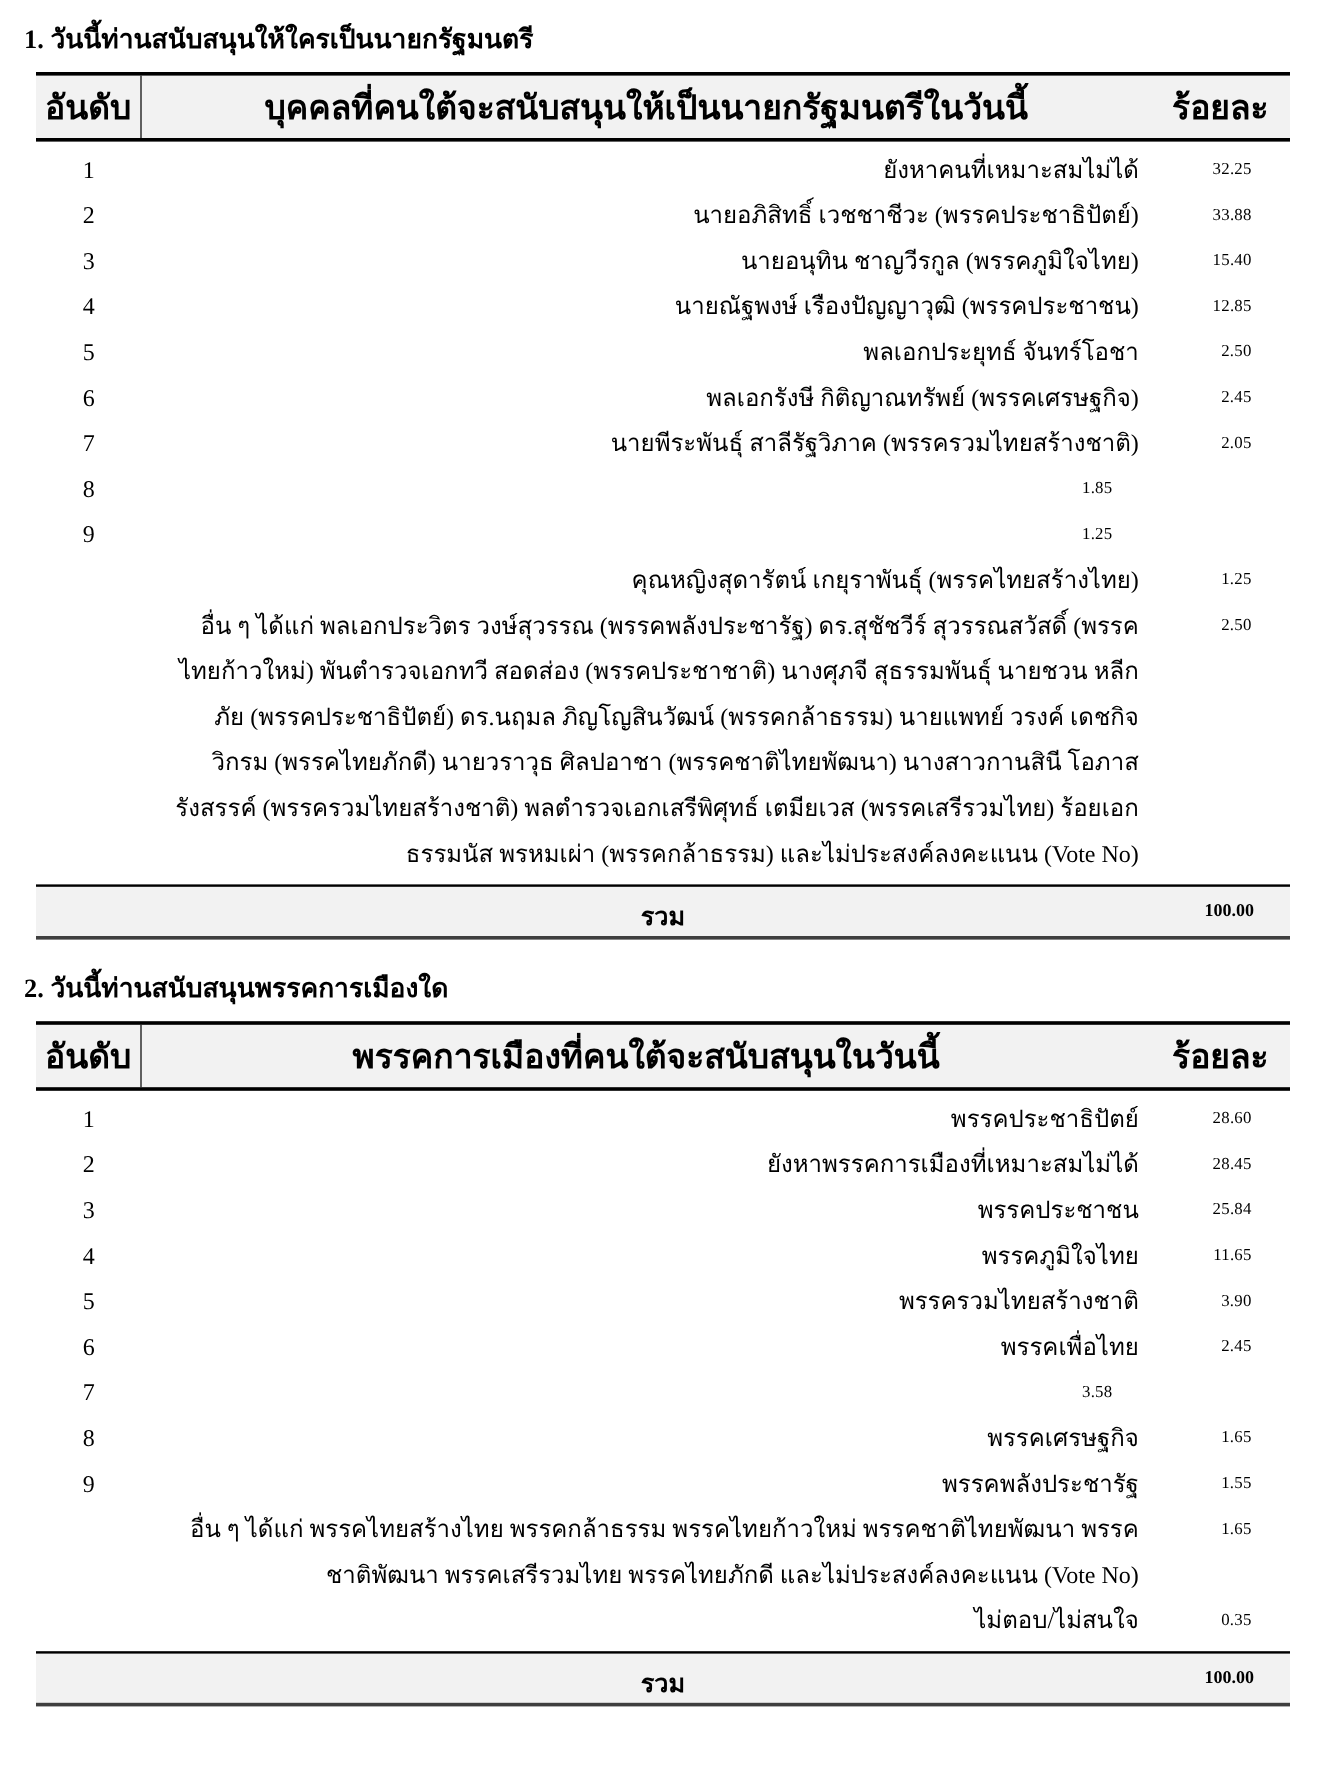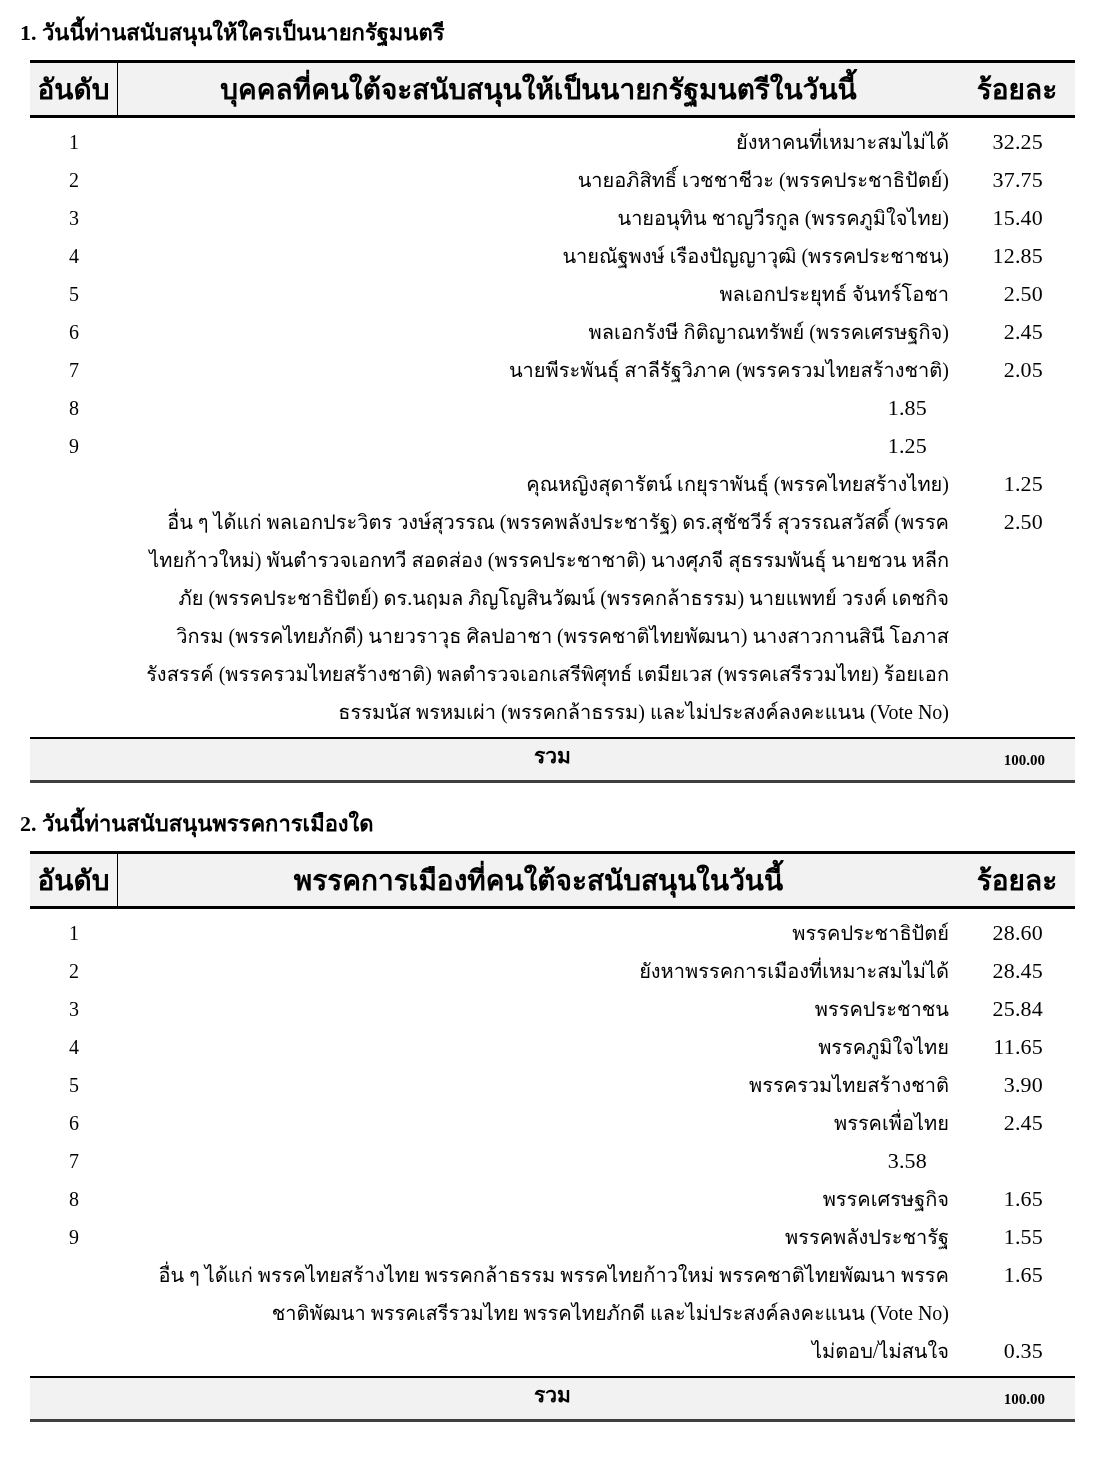--- a/index.html
+++ b/index.html
@@ -58,32 +58,32 @@
   }
   .trow .c2{
     padding-left:17px;
     padding-right:10px;
     text-align:right;
   }
   .trow .c3{
     text-align:right;
     padding-right:32px;
     align-self:start;
-    font-size:22px;
+    font-size:14px;
     letter-spacing:0.2px;
     font-family:Liberation Serif, serif;
   }
   .tfoot{
     position:relative;
     background:var(--header_bg,#f2f2f2);
     border-top:2px solid var(--border_dark,#000);
     border-bottom:3px solid var(--border_heavy,#3f3f3f);
     min-height:46px;
     display:flex;
-    align-items:flex-start;
+    align-items:flex-end;
     font-family:Liberation Serif, serif;
   }
   .tfoot .total-label{
     width:100%;
     text-align:center;
     font-weight:bold;
     font-size:21px;
   }
   .tfoot .total-value{
     position:absolute;
@@ -109,21 +109,21 @@
       </div>
       <div class="tbody">
         <div class="trow">
           <div class="c1">1</div>
           <div class="c2">ยังหาคนที่เหมาะสมไม่ได้</div>
           <div class="c3">32.25</div>
         </div>
         <div class="trow">
           <div class="c1">2</div>
           <div class="c2">นายอภิสิทธิ์ เวชชาชีวะ (พรรคประชาธิปัตย์)</div>
-          <div class="c3">37.75</div>
+          <div class="c3">33.88</div>
         </div>
         <div class="trow">
           <div class="c1">3</div>
           <div class="c2">นายอนุทิน ชาญวีรกูล (พรรคภูมิใจไทย)</div>
           <div class="c3">15.40</div>
         </div>
         <div class="trow">
           <div class="c1">4</div>
           <div class="c2">นายณัฐพงษ์ เรืองปัญญาวุฒิ (พรรคประชาชน)</div>
           <div class="c3">12.85</div>

